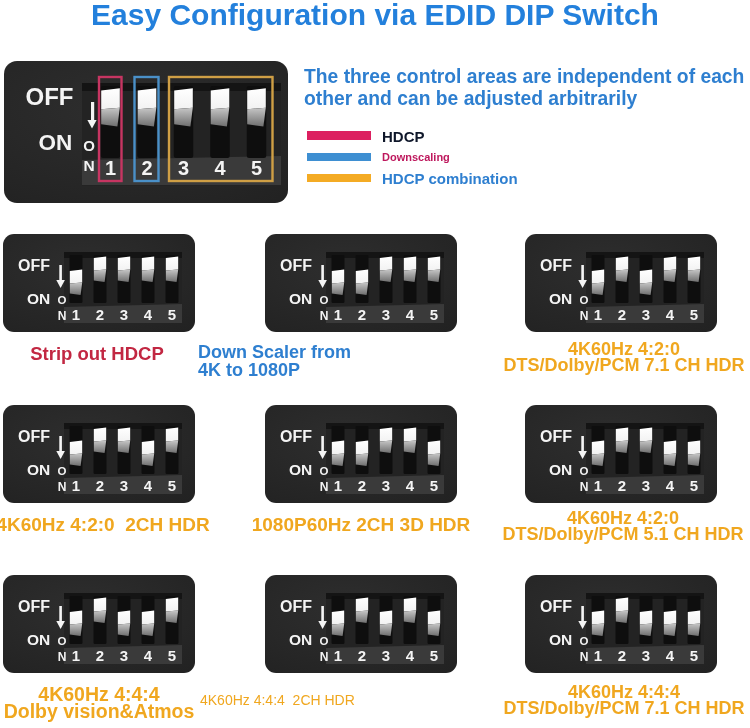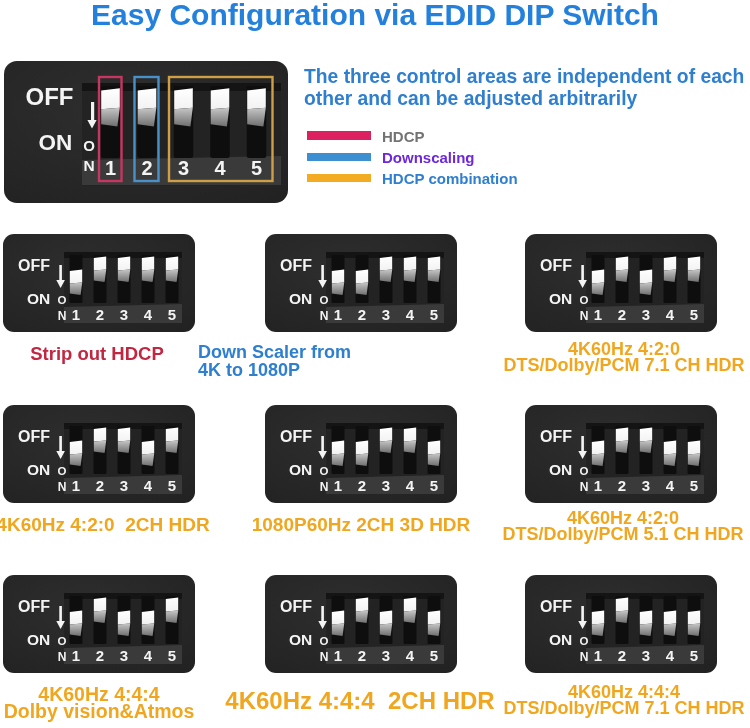--- a/index.html
+++ b/index.html
@@ -55,23 +55,23 @@
     <text x="143" y="114" font-size="20" font-weight="bold" fill="#f4f4f4" text-anchor="middle">2</text>
     <text x="179.5" y="114" font-size="20" font-weight="bold" fill="#f4f4f4" text-anchor="middle">3</text>
     <text x="216" y="114" font-size="20" font-weight="bold" fill="#f4f4f4" text-anchor="middle">4</text>
     <text x="252.5" y="114" font-size="20" font-weight="bold" fill="#f4f4f4" text-anchor="middle">5</text>
     <rect x="95" y="16" width="22.5" height="104" fill="none" stroke="#c73562" stroke-width="2.4"></rect>
     <rect x="130.5" y="16" width="24" height="104" fill="none" stroke="#4a90c8" stroke-width="2.4"></rect>
     <rect x="165" y="16" width="103.5" height="104" fill="none" stroke="#cf9f45" stroke-width="2.4"></rect>
   </svg>
 <div style="position:absolute;left:304px;top:65.5px;width:460px;font-size:19.3px;font-weight:bold;color:#2e7fd0;line-height:22px">The three control areas are independent of each<br>other and can be adjusted arbitrarily</div>
 <div style="position:absolute;left:307px;top:131px;width:64px;height:8.5px;background:#dc2060"></div>
-<div style="position:absolute;left:382px;top:128.5px;font-size:15px;line-height:15px;font-weight:bold;color:#737373">HDCP</div>
+<div style="position:absolute;left:382px;top:128.5px;font-size:15px;line-height:15px;font-weight:bold;color:#0f172a">HDCP</div>
 <div style="position:absolute;left:307px;top:152.5px;width:64px;height:8.5px;background:#3e8fd2"></div>
-<div style="position:absolute;left:382px;top:150.0px;font-size:15px;line-height:15px;font-weight:bold;color:#6d28d9">Downscaling</div>
+<div style="position:absolute;left:382px;top:150.0px;font-size:11px;line-height:15px;font-weight:bold;color:#be185d">Downscaling</div>
 <div style="position:absolute;left:307px;top:173.5px;width:64px;height:8.5px;background:#f4ab24"></div>
 <div style="position:absolute;left:382px;top:171.0px;font-size:15px;line-height:15px;font-weight:bold;color:#2e7fd0">HDCP combination</div>
 <svg style="position:absolute;left:3px;top:234px" width="192" height="98" viewBox="0 0 192 98">
     <rect x="0" y="0" width="192" height="98" rx="11" fill="url(#boxbg)"></rect>
     <rect x="61" y="18" width="118" height="71" fill="#232323"></rect>
     <rect x="61" y="18" width="118" height="6" fill="#141414"></rect>
     <polygon points="61,73 179,70 179,89 61,89" fill="#3a3a3a"></polygon>
     <g transform="translate(73,21)">
       <rect x="-6.5" y="0" width="13" height="48" rx="1.5" fill="#0e0e0e"></rect>
       <polygon points="-6.2,16 6.2,14.5 6.2,27.5 -6.2,28.5" fill="url(#capTop)"></polygon>
@@ -445,13 +445,13 @@
     <text x="145" y="86" font-size="15" font-weight="bold" fill="#f4f4f4" text-anchor="middle">4</text>
     <text x="169" y="86" font-size="15" font-weight="bold" fill="#f4f4f4" text-anchor="middle">5</text>
   </svg>
 <div style="position:absolute;left:-63px;top:346px;width:320px;text-align:center;font-weight:bold;color:#c22742;font-size:18.5px;line-height:16px">Strip out HDCP</div>
 <div style="position:absolute;left:198px;top:344px;width:320px;text-align:left;font-weight:bold;color:#2e7fd0;font-size:18px;line-height:17.5px">Down Scaler from<br>4K to 1080P</div>
 <div style="position:absolute;left:464px;top:342px;width:320px;text-align:center;font-weight:bold;color:#f0a71f;font-size:18px;line-height:15.5px">4K60Hz 4:2:0<br>DTS/Dolby/PCM 7.1 CH HDR</div>
 <div style="position:absolute;left:-57px;top:516px;width:320px;text-align:center;font-weight:bold;color:#f0a71f;font-size:19px;line-height:18px">4K60Hz 4:2:0&nbsp; 2CH HDR</div>
 <div style="position:absolute;left:201px;top:516px;width:320px;text-align:center;font-weight:bold;color:#f0a71f;font-size:19px;line-height:18px">1080P60Hz 2CH 3D HDR</div>
 <div style="position:absolute;left:463px;top:511px;width:320px;text-align:center;font-weight:bold;color:#f0a71f;font-size:18px;line-height:15.5px">4K60Hz 4:2:0<br>DTS/Dolby/PCM 5.1 CH HDR</div>
 <div style="position:absolute;left:-61px;top:686px;width:320px;text-align:center;font-weight:bold;color:#f0a71f;font-size:19.5px;line-height:17px">4K60Hz 4:4:4<br>Dolby vision&amp;Atmos</div>
-<div style="position:absolute;left:200px;top:692px;width:320px;text-align:center;font-weight:bold;color:#f0a71f;font-size:24px;line-height:17px">4K60Hz 4:4:4&nbsp; 2CH HDR</div>
+<div style="position:absolute;left:200px;top:692px;width:320px;text-align:left;font-weight:normal;color:#f0a71f;font-size:14px;line-height:17px">4K60Hz 4:4:4&nbsp; 2CH HDR</div>
 <div style="position:absolute;left:464px;top:684px;width:320px;text-align:center;font-weight:bold;color:#f0a71f;font-size:18px;line-height:16px">4K60Hz 4:4:4<br>DTS/Dolby/PCM 7.1 CH HDR</div>
 </body></html>

